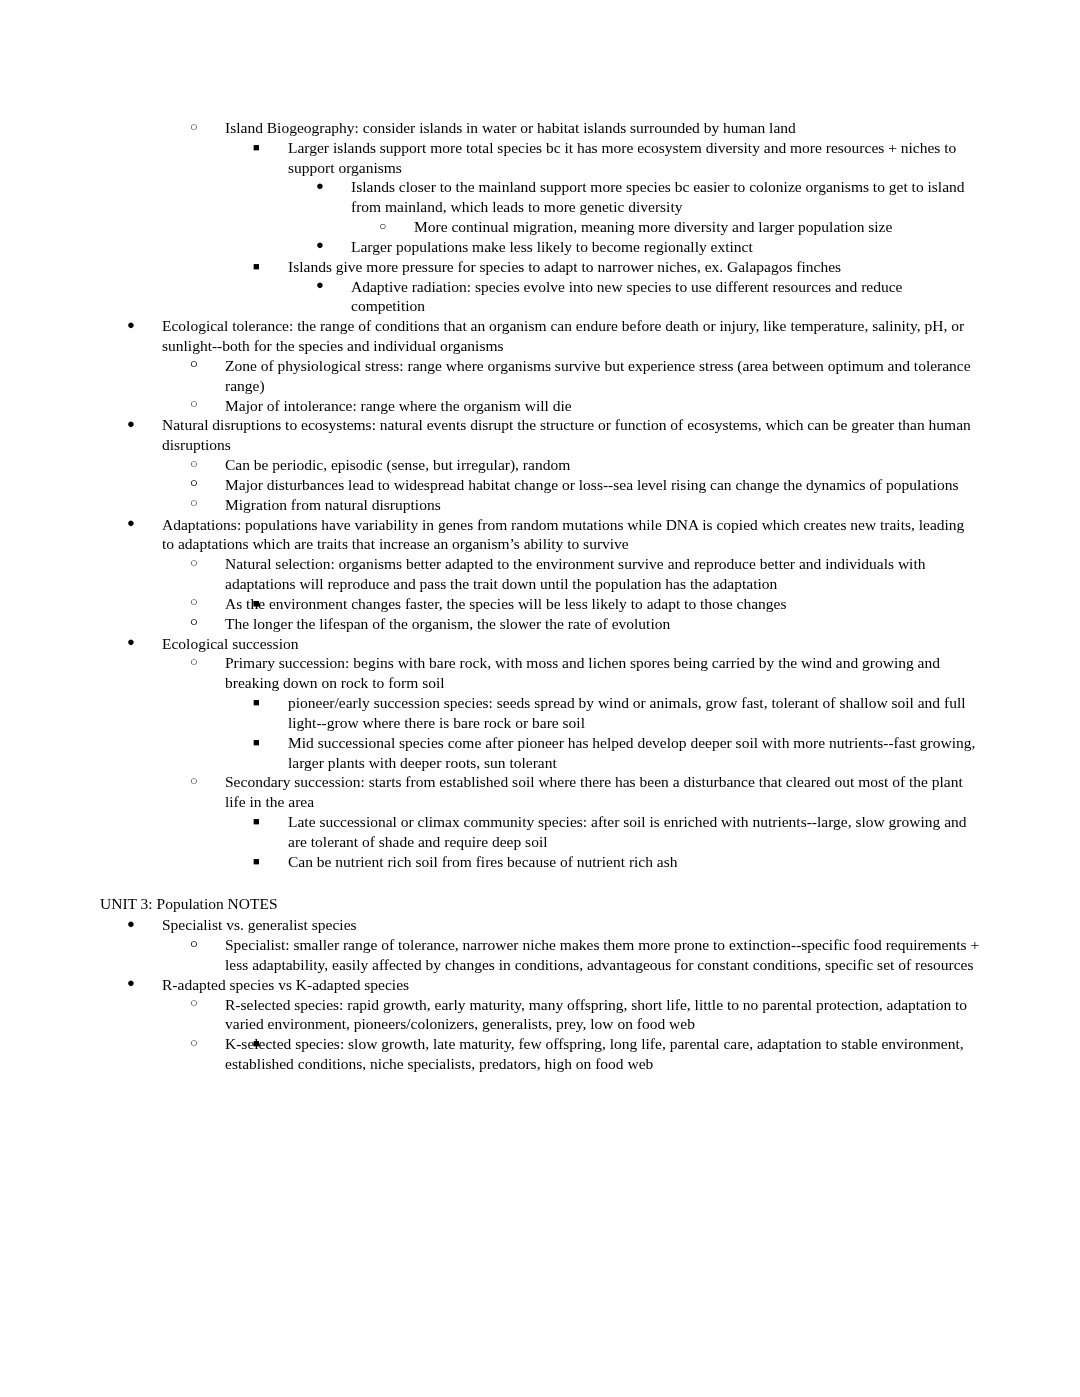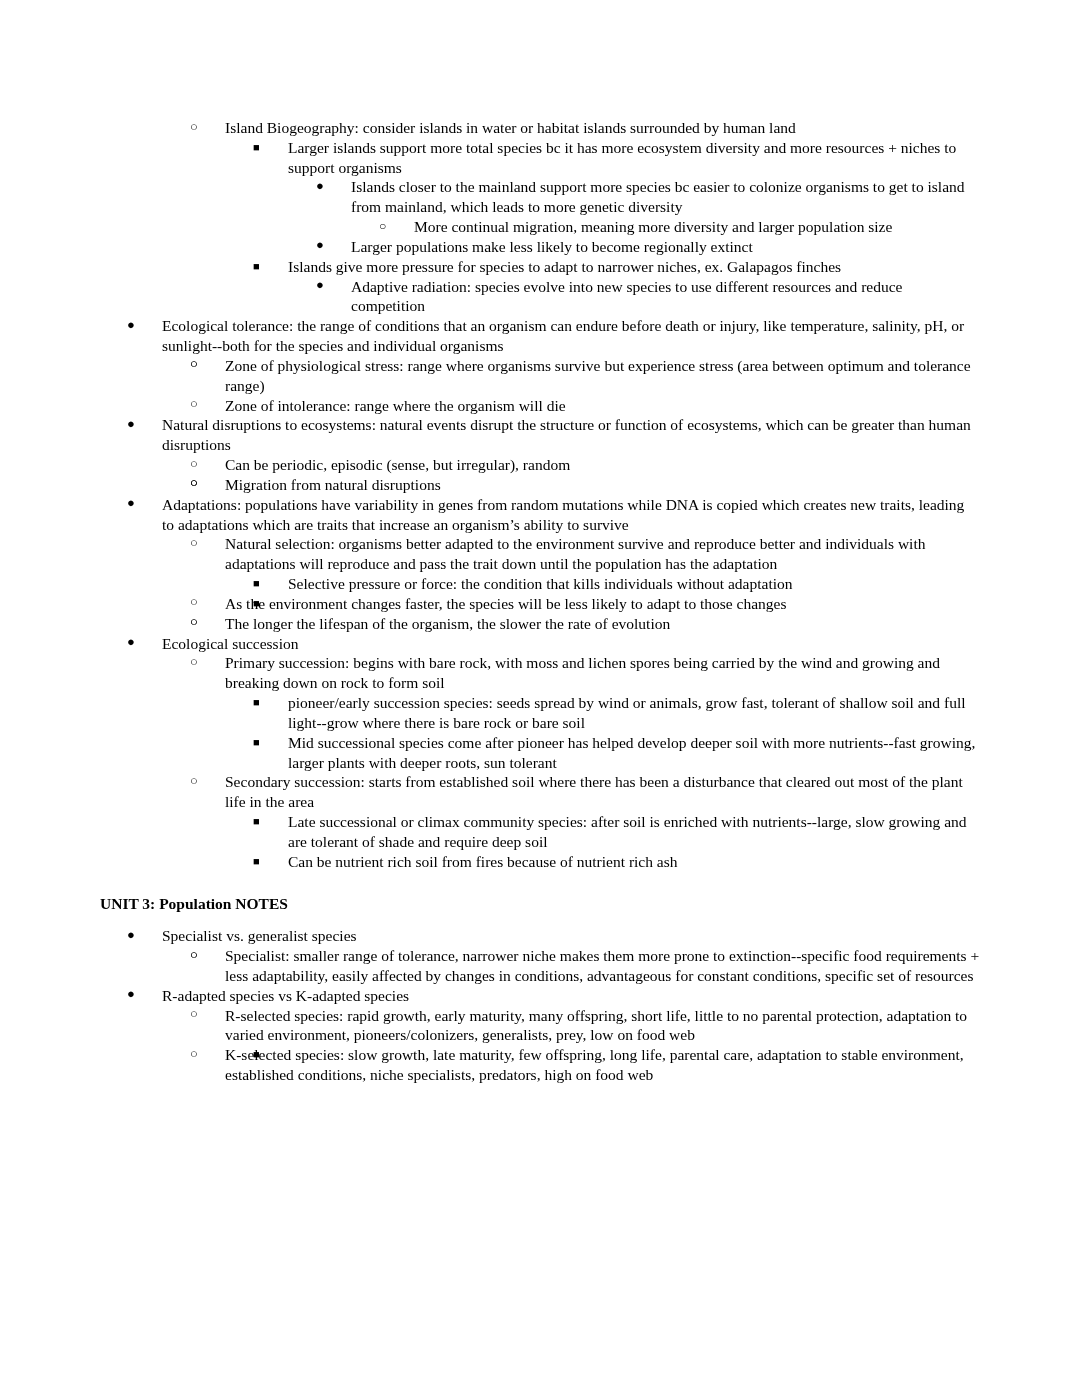--- a/index.html
+++ b/index.html
@@ -46,23 +46,23 @@
   .m-disc      { left: 27px; top: -0.5px; font-size: 13px; line-height: 1.45; }
   .m-circle    { left: 27px; top: -0.5px; font-size: 13px; line-height: 1.45; }
   .m-square    { left: 27px; top: 0px;    font-size: 11px; line-height: 1.7; }
   .m-disc-sm   { left: 27px; top: -0.5px; font-size: 13px; line-height: 1.45; }
   .m-circle-sm { left: 27px; top: -0.5px; font-size: 12px; line-height: 1.5; }
 
   .txt {
     display: block;
   }
   .heading {
-    font-weight: bold;
+    font-weight: normal;
     margin-top: 23px;
-    margin-bottom: 12px;
+    margin-bottom: 1px;
     padding-left: 0;
   }
 </style>
 </head>
 <body>
 
 <div class="page">
 
   <ul id="list-top">
       <li class="lvl2" style="padding-left: 125px;">
@@ -99,51 +99,51 @@
       </li>
       <li class="lvl2" style="padding-left: 125px;">
         <span class="marker m-circle" style="left: 90px;">○</span>
       </li>
       <li class="lvl2" style="padding-left: 125px;">
         <span class="marker m-circle" style="left: 90px;">○</span>
         <span class="txt">Zone of physiological stress: range where organisms survive but experience stress (area between optimum and tolerance range)</span>
       </li>
       <li class="lvl2" style="padding-left: 125px;">
         <span class="marker m-circle" style="left: 90px;">○</span>
-        <span class="txt">Zone of intolerance: range where the organism will die</span>
+        <span class="txt">Major of intolerance: range where the organism will die</span>
       </li>
       <li class="lvl1" style="padding-left: 62px;">
         <span class="marker m-disc" style="left: 27px;">●</span>
         <span class="txt">Natural disruptions to ecosystems: natural events disrupt the structure or function of ecosystems, which can be greater than human disruptions</span>
       </li>
       <li class="lvl2" style="padding-left: 125px;">
         <span class="marker m-circle" style="left: 90px;">○</span>
         <span class="txt">Can be periodic, episodic (sense, but irregular), random</span>
       </li>
       <li class="lvl2" style="padding-left: 125px;">
         <span class="marker m-circle" style="left: 90px;">○</span>
       </li>
       <li class="lvl2" style="padding-left: 125px;">
         <span class="marker m-circle" style="left: 90px;">○</span>
+        <span class="txt">Major disturbances lead to widespread habitat change or loss--sea level rising can change the dynamics of populations</span>
       </li>
       <li class="lvl2" style="padding-left: 125px;">
         <span class="marker m-circle" style="left: 90px;">○</span>
         <span class="txt">Migration from natural disruptions</span>
       </li>
       <li class="lvl1" style="padding-left: 62px;">
         <span class="marker m-disc" style="left: 27px;">●</span>
         <span class="txt">Adaptations: populations have variability in genes from random mutations while DNA is copied which creates new traits, leading to adaptations which are traits that increase an organism’s ability to survive</span>
       </li>
       <li class="lvl2" style="padding-left: 125px;">
         <span class="marker m-circle" style="left: 90px;">○</span>
         <span class="txt">Natural selection: organisms better adapted to the environment survive and reproduce better and individuals with adaptations will reproduce and pass the trait down until the population has the adaptation</span>
       </li>
       <li class="lvl3" style="padding-left: 188px;">
         <span class="marker m-square" style="left: 153px;">■</span>
-        <span class="txt">Selective pressure or force: the condition that kills individuals without adaptation</span>
       </li>
       <li class="lvl3" style="padding-left: 188px;">
         <span class="marker m-square" style="left: 153px;">■</span>
       </li>
       <li class="lvl2" style="padding-left: 125px;">
         <span class="marker m-circle" style="left: 90px;">○</span>
         <span class="txt">As the environment changes faster, the species will be less likely to adapt to those changes</span>
       </li>
       <li class="lvl2" style="padding-left: 125px;">
         <span class="marker m-circle" style="left: 90px;">○</span>

